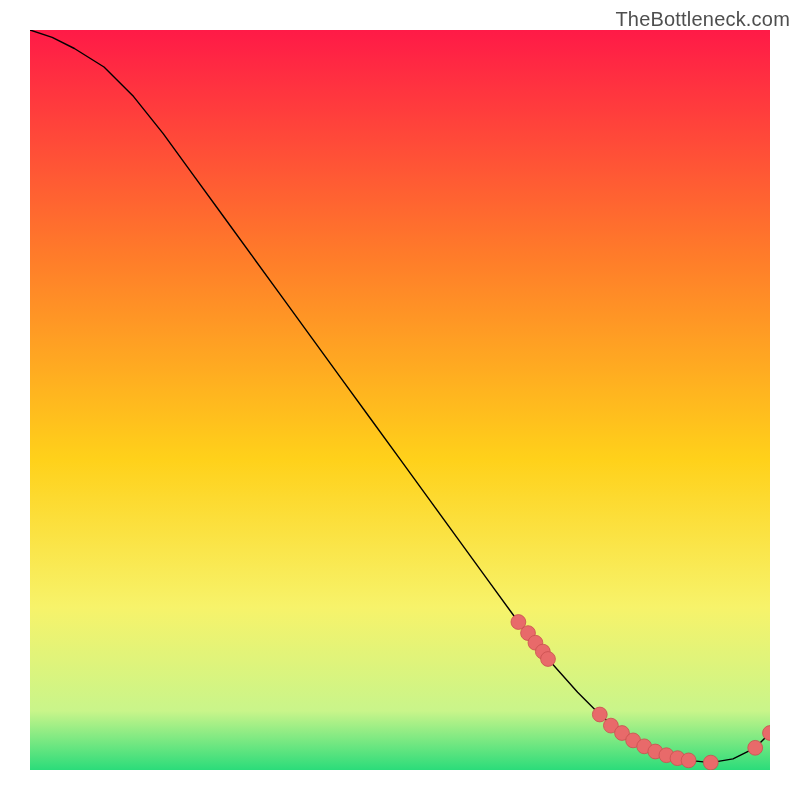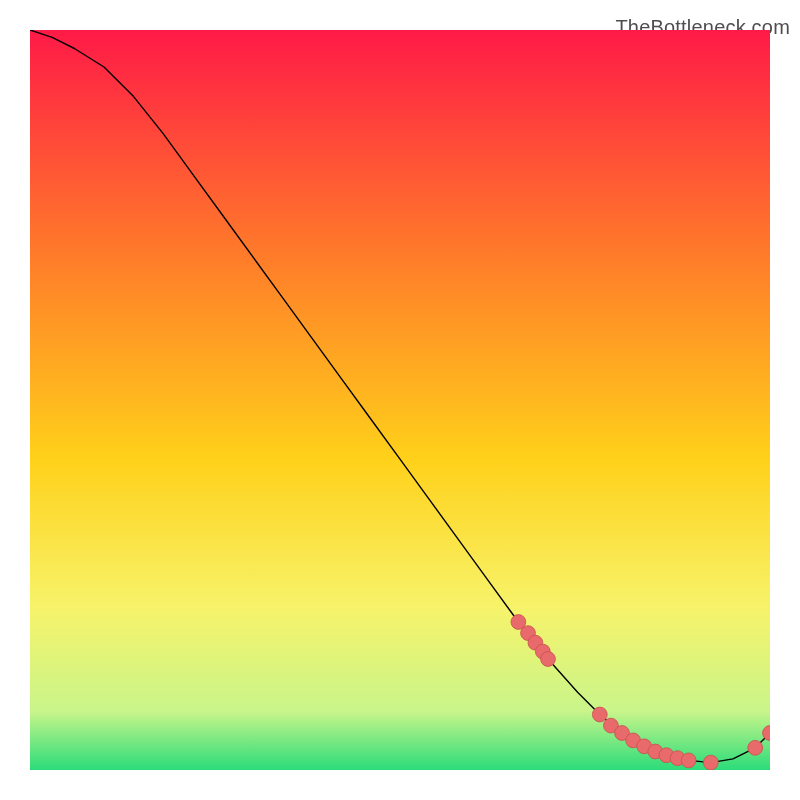--- a/index.html
+++ b/index.html
@@ -11,21 +11,21 @@
     font-family: Arial, Helvetica, sans-serif;
     background: #fff;
   }
   .stage {
     position: relative;
     width: 800px;
     height: 800px;
   }
   .watermark {
     position: absolute;
-    top: 16px;
+    top: 8px;
     right: 10px;
     font-size: 20px;
     color: #4e4e4e;
     font-weight: 500;
     letter-spacing: 0.2px;
     user-select: none;
   }
   
   .plot {
     position: absolute;

